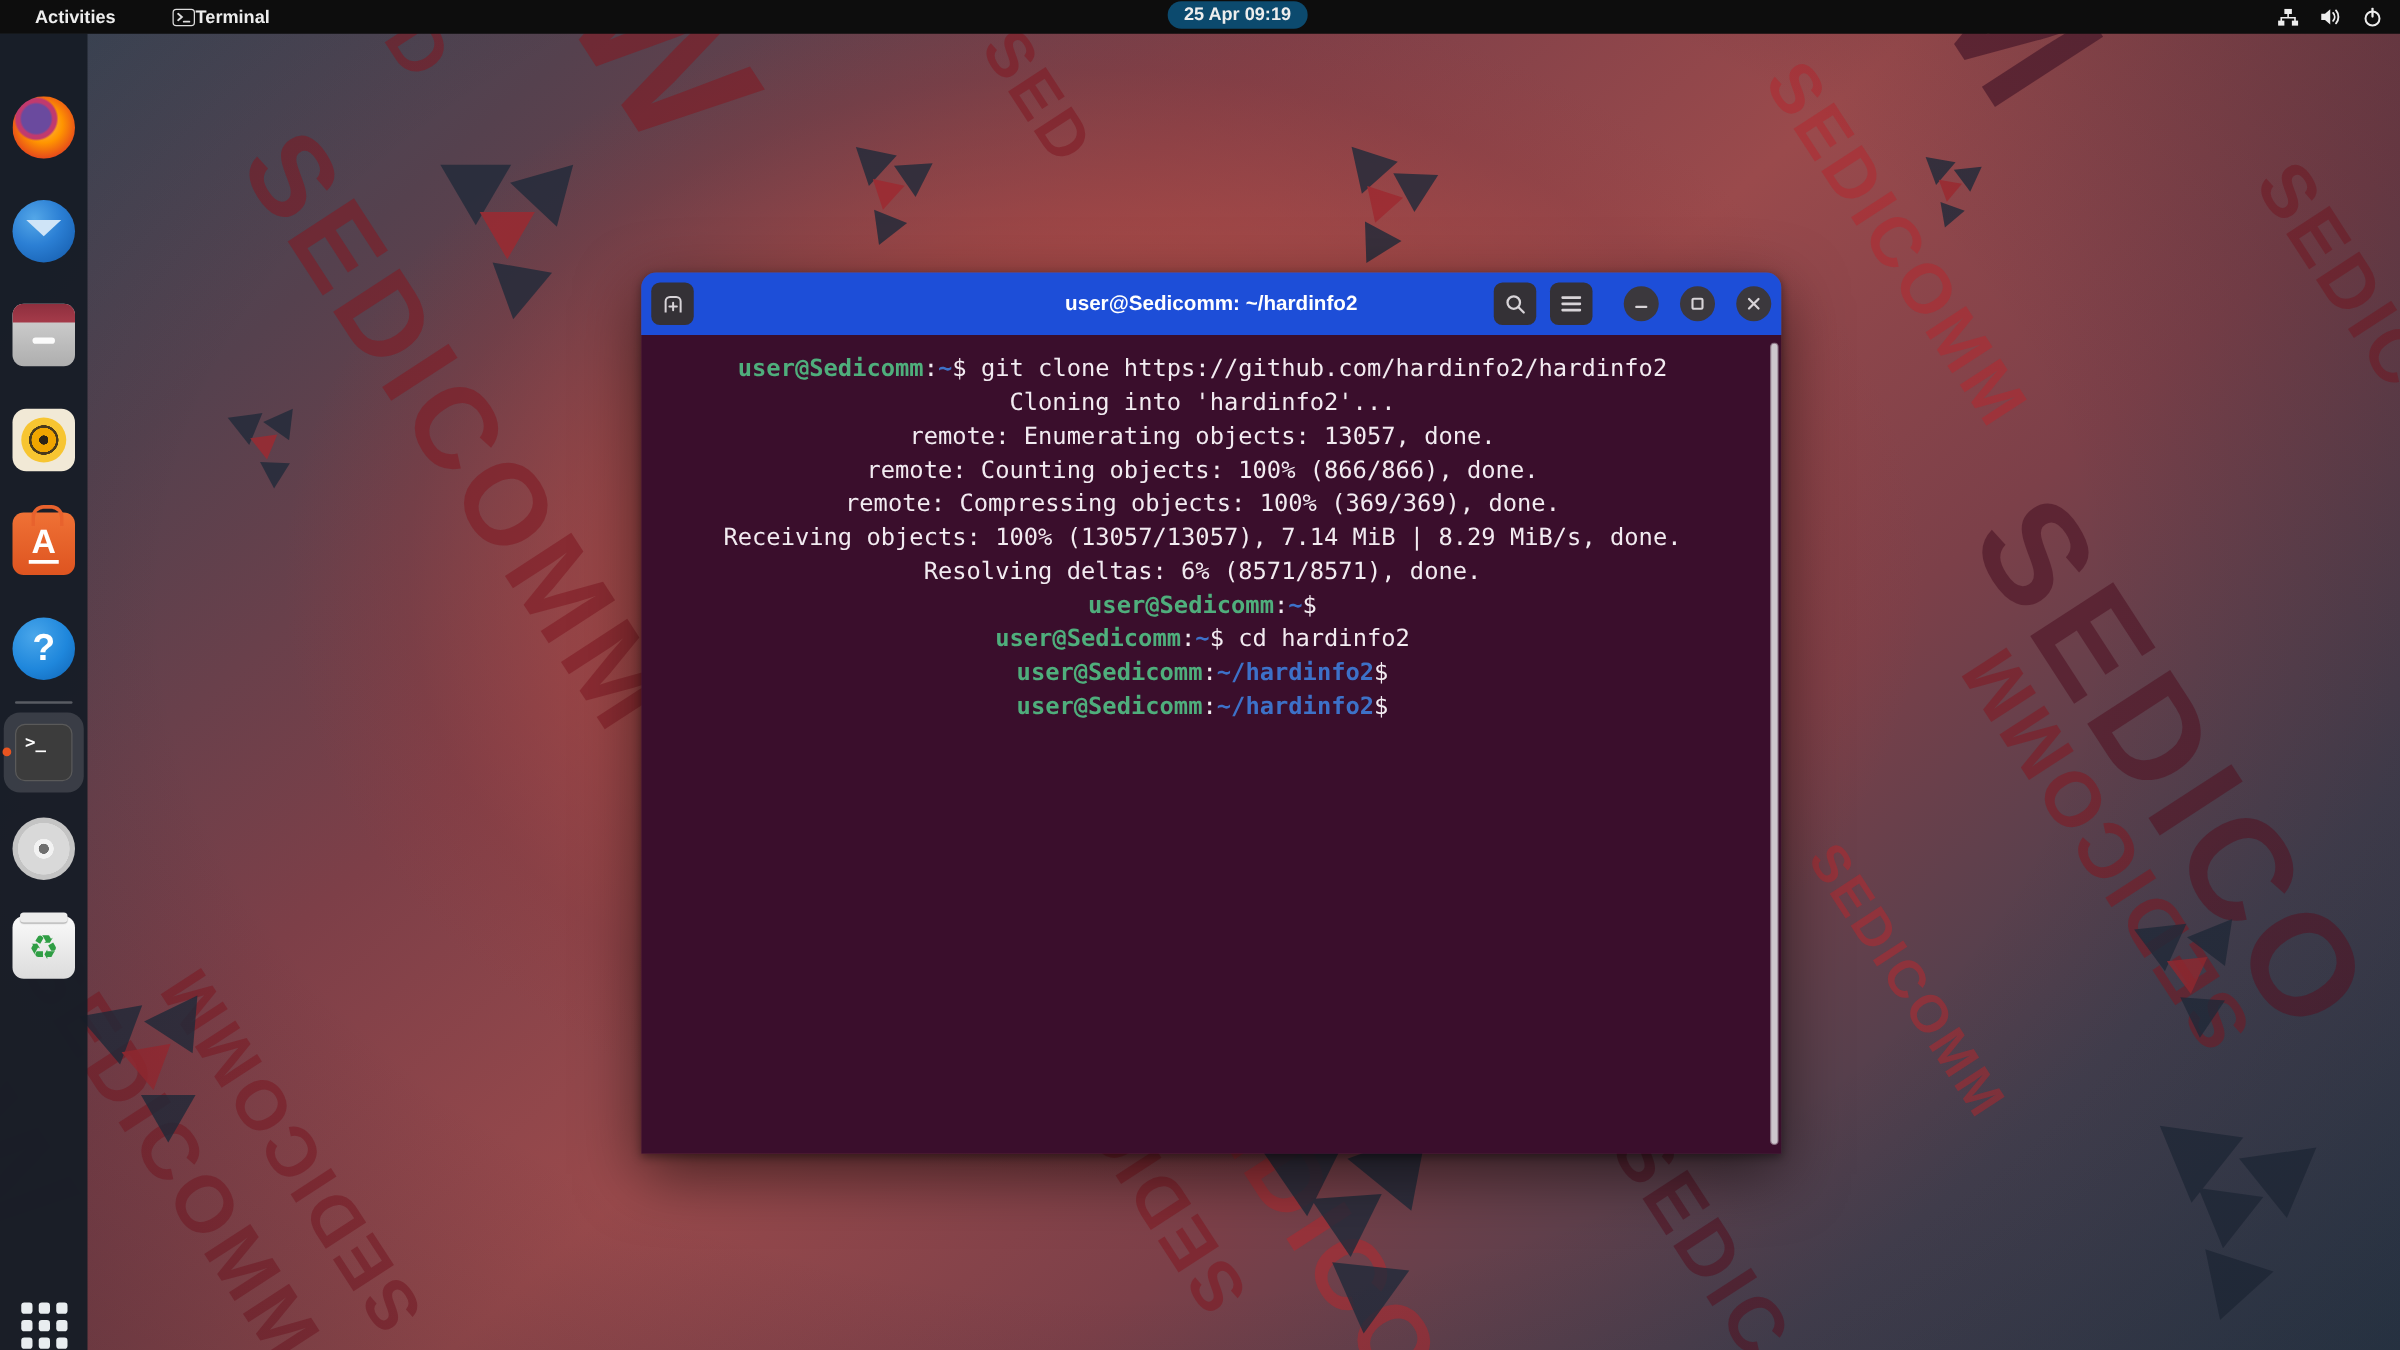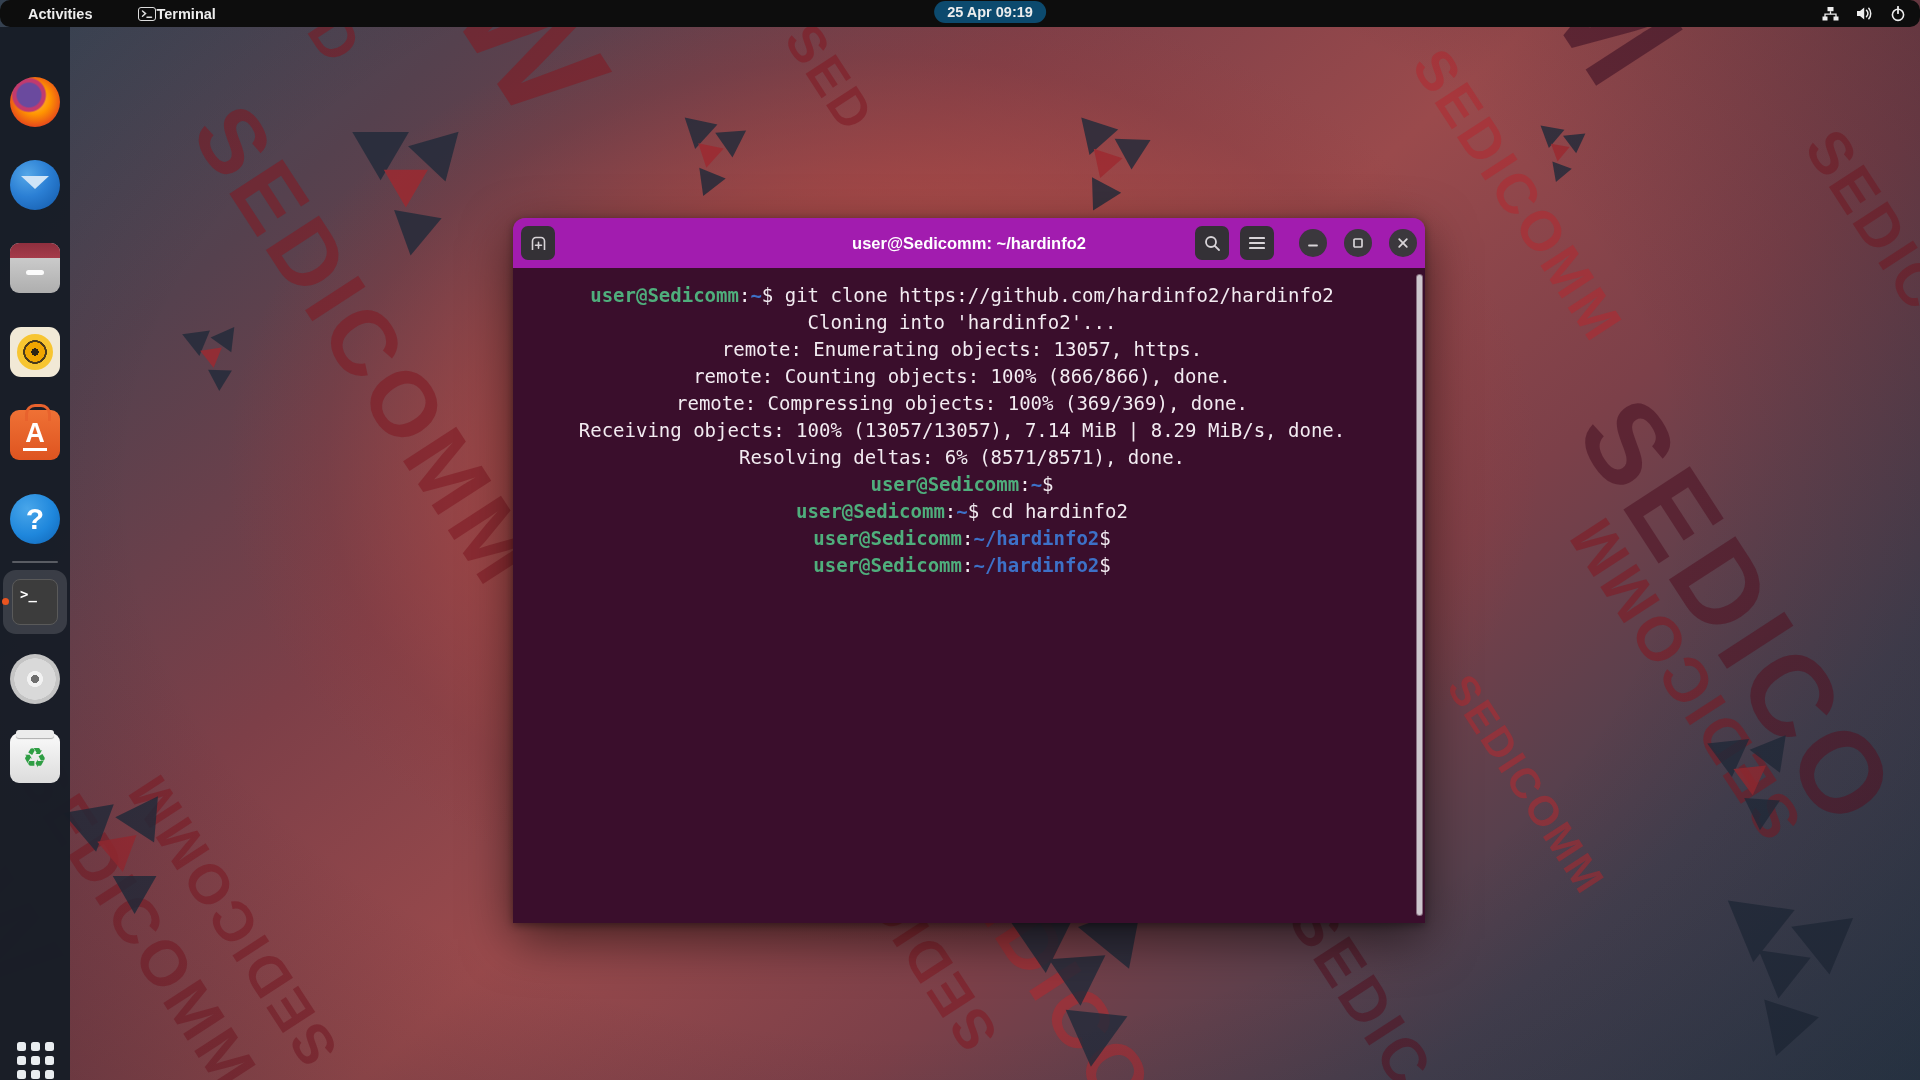--- a/index.html
+++ b/index.html
@@ -31,21 +31,21 @@
   .cluster.nored .tri-r { border-top-color:#222b3a; }
   .t1 { left:0;   top:0;    border-width:46px 27px 0 27px; }
   .t2 { left:58px; top:6px;  border-width:42px 25px 0 25px; transform:rotate(-16deg); }
   .t3 { left:30px; top:36px; border-width:36px 21px 0 21px; }
   .t4 { left:36px; top:78px; border-width:40px 23px 0 23px; transform:rotate(10deg); }
 
   
   .topbar {
     position:absolute; left:0; top:0; width:1920px; height:27px; z-index:50;
     background:#0d0d0d; color:#ededed; display:flex; align-items:center;
-    font-size:14.5px; font-weight:600;border-radius:10px;
+    font-size:14.5px; font-weight:600;
   }
   .tb-activities { margin-left:20px; padding:2px 8px; cursor:pointer; }
   .tb-app { display:flex; align-items:center; gap:0; margin-left:38px; cursor:pointer; }
   .tb-term-icon { width:18px; height:14px; border:1.4px solid #dcdcdc; border-radius:3px;
                   display:inline-flex; align-items:center; justify-content:center; }
   .tb-term-icon svg { display:block; }
   .tb-clock {
     position:absolute; left:50%; top:1px; transform:translateX(calc(-50% + 30px));
     background:#0c4a6e; border-radius:13px; padding:3px 13px; cursor:pointer;
   }
@@ -103,21 +103,21 @@
     display:grid; grid-template-columns:repeat(3,9px); grid-template-rows:repeat(3,9px); gap:5px; }
   .di-showapps i { background:#e9edf0; border-radius:2.5px; }
 
   
   .twin {
     position:absolute; left:513px; top:218px; width:912px; height:705px; z-index:30;
     border-radius:12px 12px 0 0;
     box-shadow:0 16px 50px rgba(0,0,0,0.55), 0 2px 8px rgba(0,0,0,0.4);
   }
   .ttlbar {
-    height:50px; background:#a21caf; border-radius:12px 12px 0 0;
+    height:50px; background:#1d4ed8; border-radius:12px 12px 0 0;
     display:flex; align-items:center; padding:0 8px; position:relative;
   }
   .tbtn { width:34px; height:34px; border-radius:7px; background:#343136; border:none;
     display:flex; align-items:center; justify-content:center; cursor:pointer; }
   .tbtn svg { display:block; }
   .ttitle { position:absolute; left:0; right:0; text-align:center; color:#fff;
     font-weight:bold; font-size:16.5px; pointer-events:none; }
   .tctrl { margin-left:auto; display:flex; align-items:center; gap:11px; }
   .circ { width:28px; height:28px; border-radius:50%; background:#3b383d; border:none;
     display:flex; align-items:center; justify-content:center; cursor:pointer; margin-left:6px; }
@@ -312,21 +312,21 @@
         <svg width="12" height="12" viewBox="0 0 12 12">
             <path d="M2.2 2.2l7.6 7.6M9.8 2.2l-7.6 7.6" stroke="#d8d4d8" stroke-width="1.8" stroke-linecap="round"></path>
           </svg>
       </button>
     </div>
   </div>
   <div class="tbody">
     <div id="term-lines">
         <div class="tline"><span class="seg-g">user@Sedicomm</span><span class="seg-f">:</span><span class="seg-b">~</span><span class="seg-f">$ git clone https://github.com/hardinfo2/hardinfo2</span></div>
         <div class="tline"><span class="seg-f">Cloning into 'hardinfo2'...</span></div>
-        <div class="tline"><span class="seg-f">remote: Enumerating objects: 13057, https.</span></div>
+        <div class="tline"><span class="seg-f">remote: Enumerating objects: 13057, done.</span></div>
         <div class="tline"><span class="seg-f">remote: Counting objects: 100% (866/866), done.</span></div>
         <div class="tline"><span class="seg-f">remote: Compressing objects: 100% (369/369), done.</span></div>
         <div class="tline"><span class="seg-f">Receiving objects: 100% (13057/13057), 7.14 MiB | 8.29 MiB/s, done.</span></div>
         <div class="tline"><span class="seg-f">Resolving deltas: 6% (8571/8571), done.</span></div>
         <div class="tline"><span class="seg-g">user@Sedicomm</span><span class="seg-f">:</span><span class="seg-b">~</span><span class="seg-f">$</span></div>
         <div class="tline"><span class="seg-g">user@Sedicomm</span><span class="seg-f">:</span><span class="seg-b">~</span><span class="seg-f">$ cd hardinfo2</span></div>
         <div class="tline"><span class="seg-g">user@Sedicomm</span><span class="seg-f">:</span><span class="seg-b">~/hardinfo2</span><span class="seg-f">$</span></div>
         <div class="tline"><span class="seg-g">user@Sedicomm</span><span class="seg-f">:</span><span class="seg-b">~/hardinfo2</span><span class="seg-f">$</span></div>
       </div>
     <div class="tscroll"></div>

